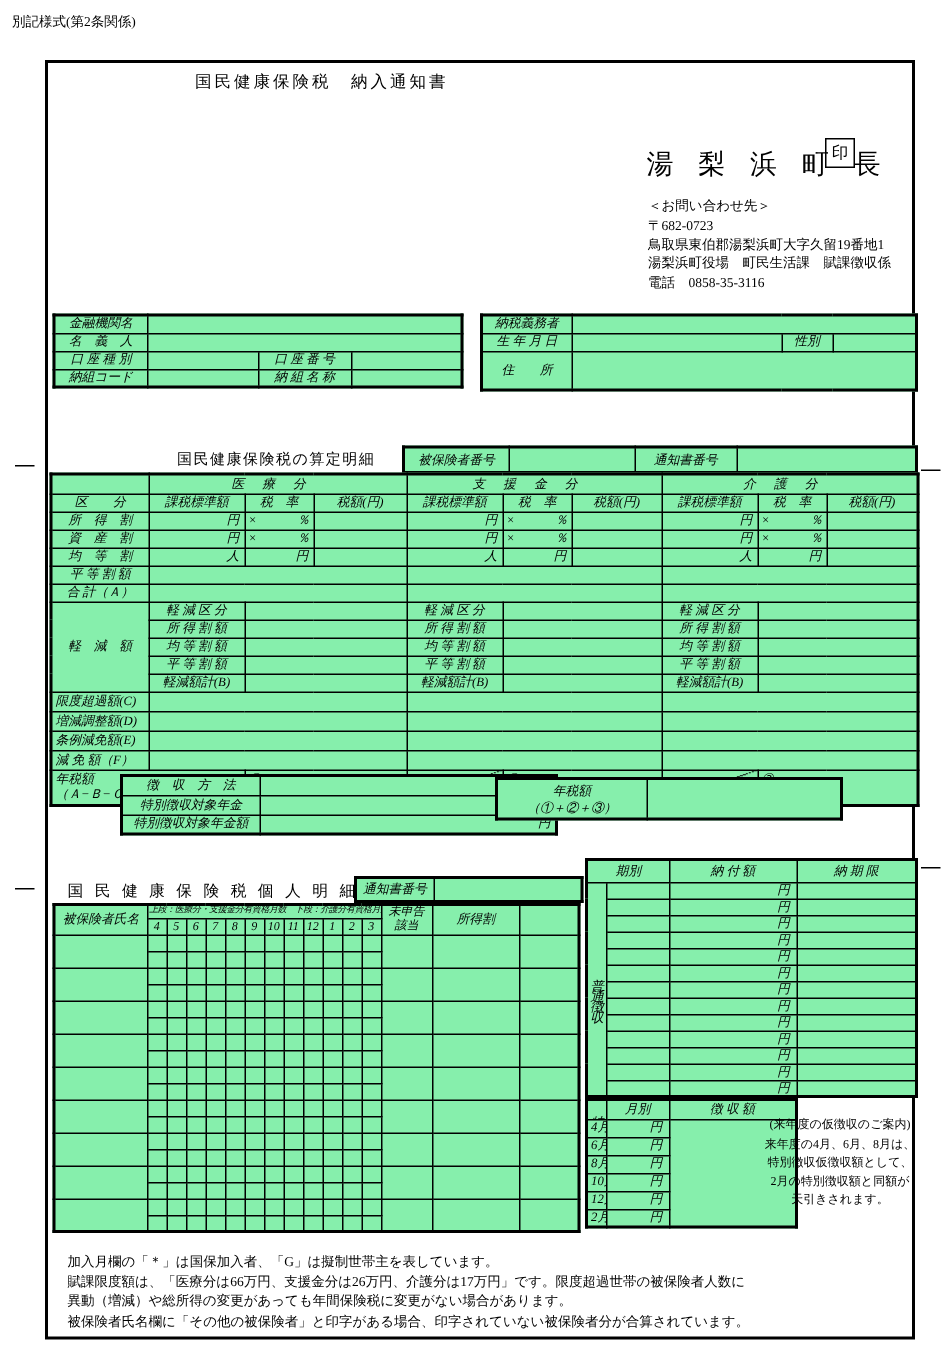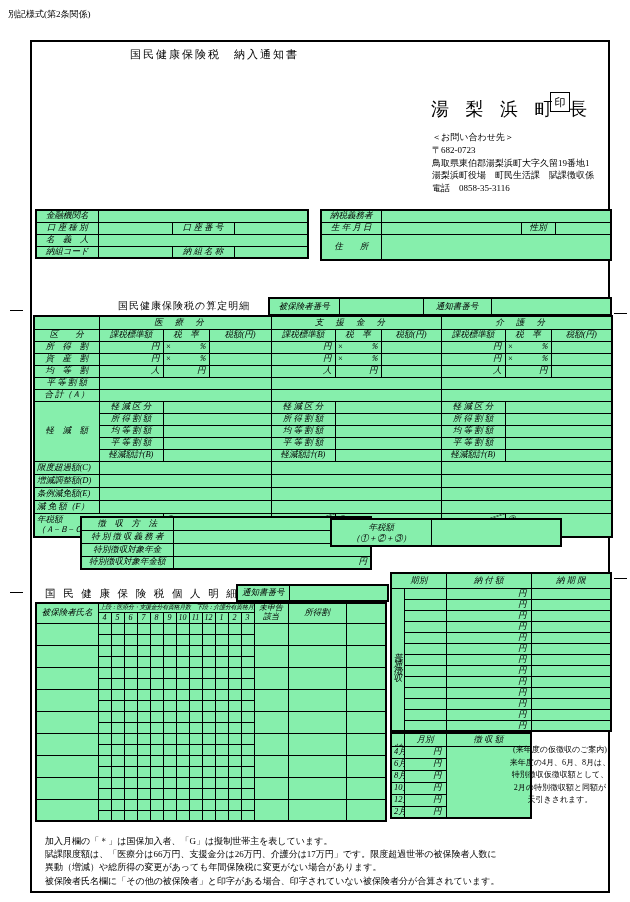--- a/index.html
+++ b/index.html
@@ -69,28 +69,28 @@
         <col style="width:74px">
         <col style="width:62px">
         <col style="width:74px">
       </colgroup>
     <tbody>
         <tr>
           <td class="lbl">金融機関名</td>
           <td colspan="3"></td>
         </tr>
     <tr>
+          <td class="lbl">名　義　人</td>
+          <td colspan="3"></td>
+        </tr>
+    <tr>
           <td class="lbl">口 座 種 別</td>
           <td></td>
           <td class="lbl">口 座 番 号</td>
           <td></td>
-        </tr>
-    <tr>
-          <td class="lbl">名　義　人</td>
-          <td colspan="3"></td>
         </tr>
     <tr>
           <td class="lbl">納組コード</td>
           <td></td>
           <td class="lbl">納 組 名 称</td>
           <td></td>
         </tr>
   </tbody>
     </table>
 
@@ -322,24 +322,20 @@
     </table>
 
   <table class="thick" style="left:80px; top:516px; width:290px;">
     <colgroup>
         <col style="width:92px">
         <col style="width:198px">
       </colgroup>
     <tbody>
         <tr style="height:13px;">
           <td class="c">徴　収　方　法</td>
-          <td></td>
-        </tr>
-    <tr style="height:13px;">
-          <td class="c">特 別 徴 収 義 務 者</td>
           <td></td>
         </tr>
     <tr style="height:13px;">
           <td class="c">特別徴収対象年金</td>
           <td></td>
         </tr>
     <tr style="height:13px;">
           <td class="c">特別徴収対象年金額</td>
           <td class="r">円</td>
         </tr>

